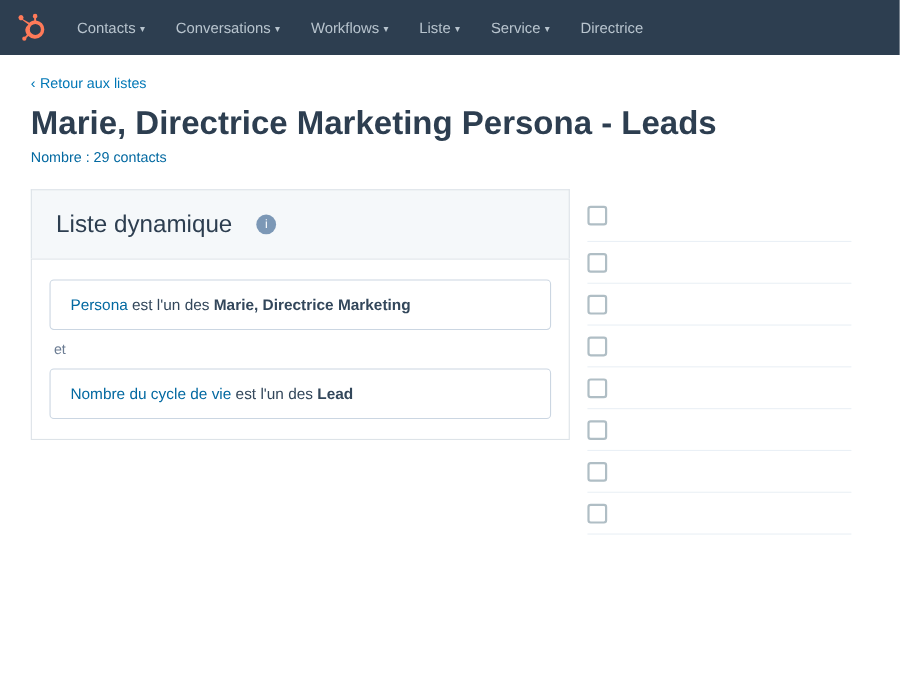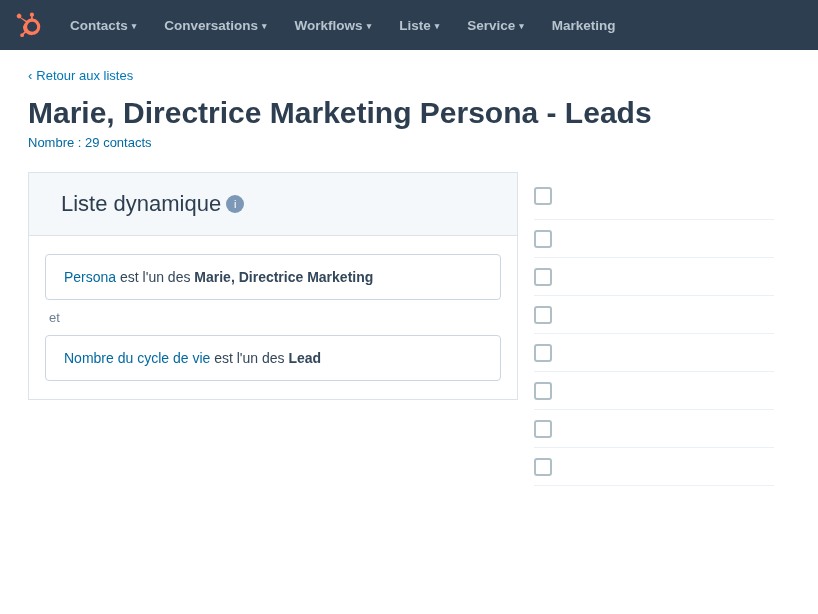--- a/index.html
+++ b/index.html
@@ -30,21 +30,20 @@
     .nav-item {
       color: #b8c4ce;
       font-size: 13.5px;
       padding: 0 14px;
       height: 34px;
       display: flex;
       align-items: center;
       cursor: pointer;
       white-space: nowrap;
       gap: 4px;
-      font-weight: bold;
     }
     .nav-item .chevron {
       font-size: 9px;
       margin-top: 1px;
     }
 
     
     .content {
       padding: 18px 28px;
     }
@@ -78,24 +77,24 @@
 
     
     .left-panel {
       flex: 0 0 490px;
     }
 
     .list-type-header {
       background: #f5f8fa;
       border: 1px solid #dde3e8;
       border-bottom: none;
-      padding: 18px 32px;
-      display: flex;
-      align-items: center;
-      gap: 5px;
+      padding: 18px 22px;
+      display: flex;
+      align-items: center;
+      gap: 22px;
     }
     .list-type-label {
       font-size: 22px;
       font-weight: 400;
       color: #2d3e50;
     }
     .info-icon {
       width: 18px;
       height: 18px;
       border-radius: 50%;
@@ -193,21 +192,21 @@
   </div>
   <div class="nav-item">
     <span>Liste</span>
     <span class="chevron">▾</span>
   </div>
   <div class="nav-item">
     <span>Service</span>
     <span class="chevron">▾</span>
   </div>
   <div class="nav-item">
-    <span>Marketing</span>
+    <span>Directrice</span>
   </div>
 </nav>
 
 <div class="content">
 
   <div class="back-link">
     <span>‹</span>
     <span>Retour aux listes</span>
   </div>
 

